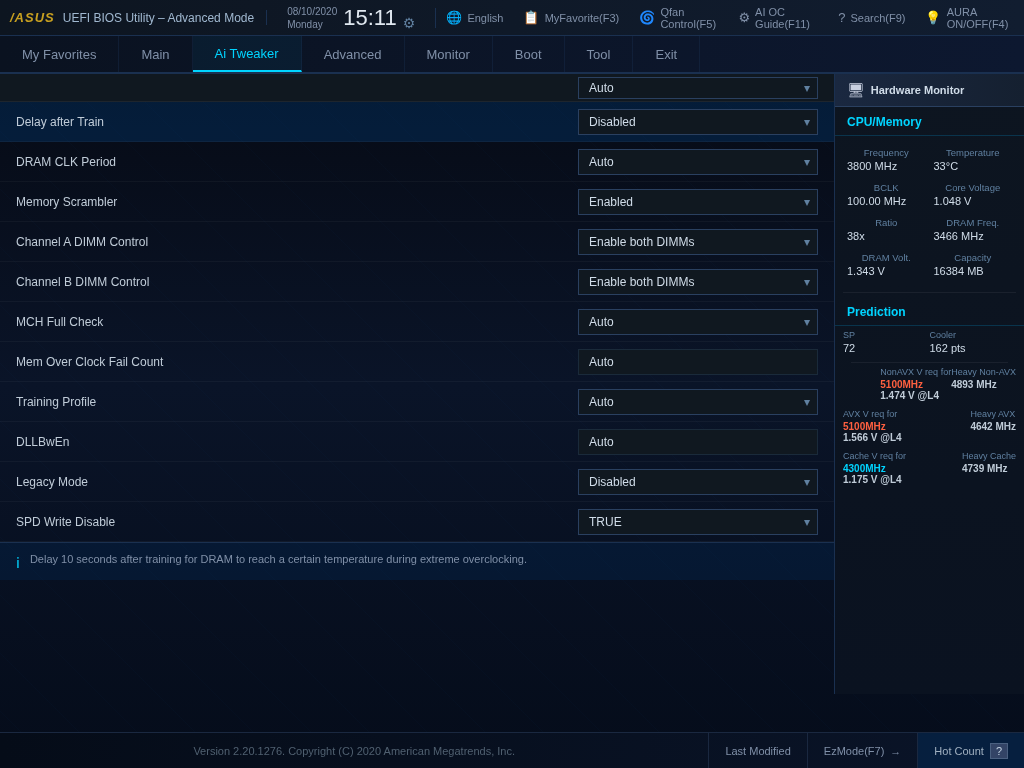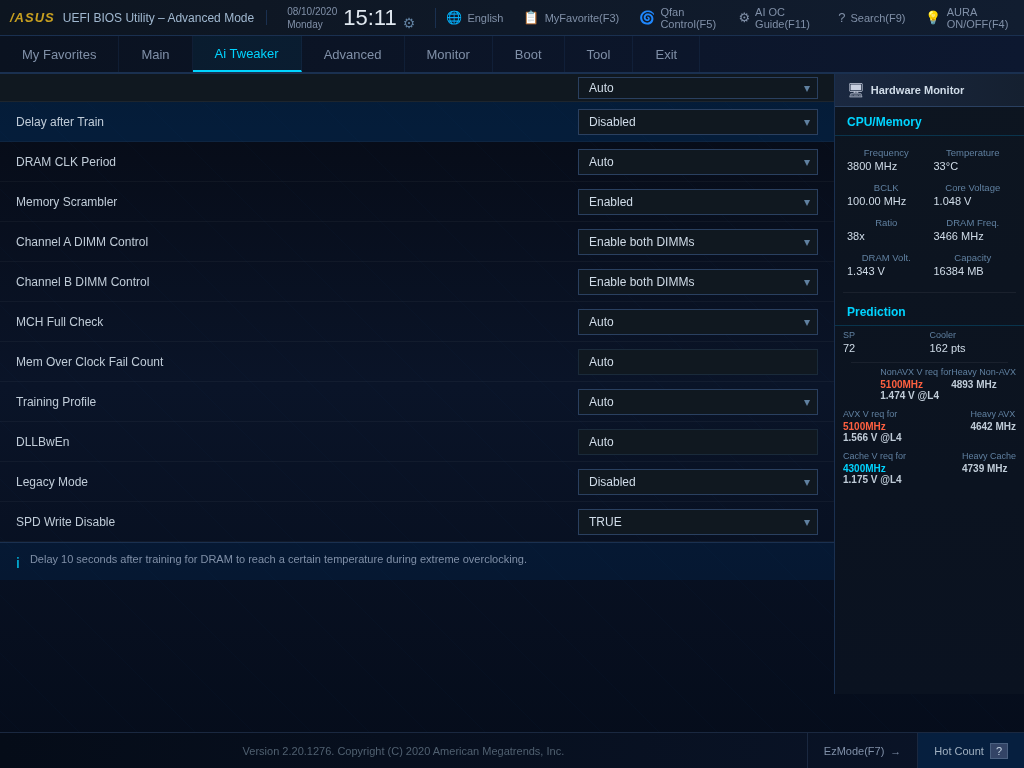--- a/index.html
+++ b/index.html
@@ -709,20 +709,23 @@
         </div>
 
       </div>
     </div>
   </div>
 
   <div class="footer">
     <span class="footer-version">Version 2.20.1276.  Copyright (C) 2020 American Megatrends, Inc.</span>
     <div class="footer-actions">
       <div class="footer-btn">
+        <span>Last Modified</span>
+      </div>
+      <div class="footer-btn">
         <span>EzMode(F7)</span>
         <span>→</span>
       </div>
       <div class="footer-btn last">
         <span>Hot Count</span>
         <span style="background:#334466;color:#c0d0e0;padding:1px 5px;font-size:11px;border:1px solid #4a6080">?</span>
       </div>
     </div>
   </div>
 

